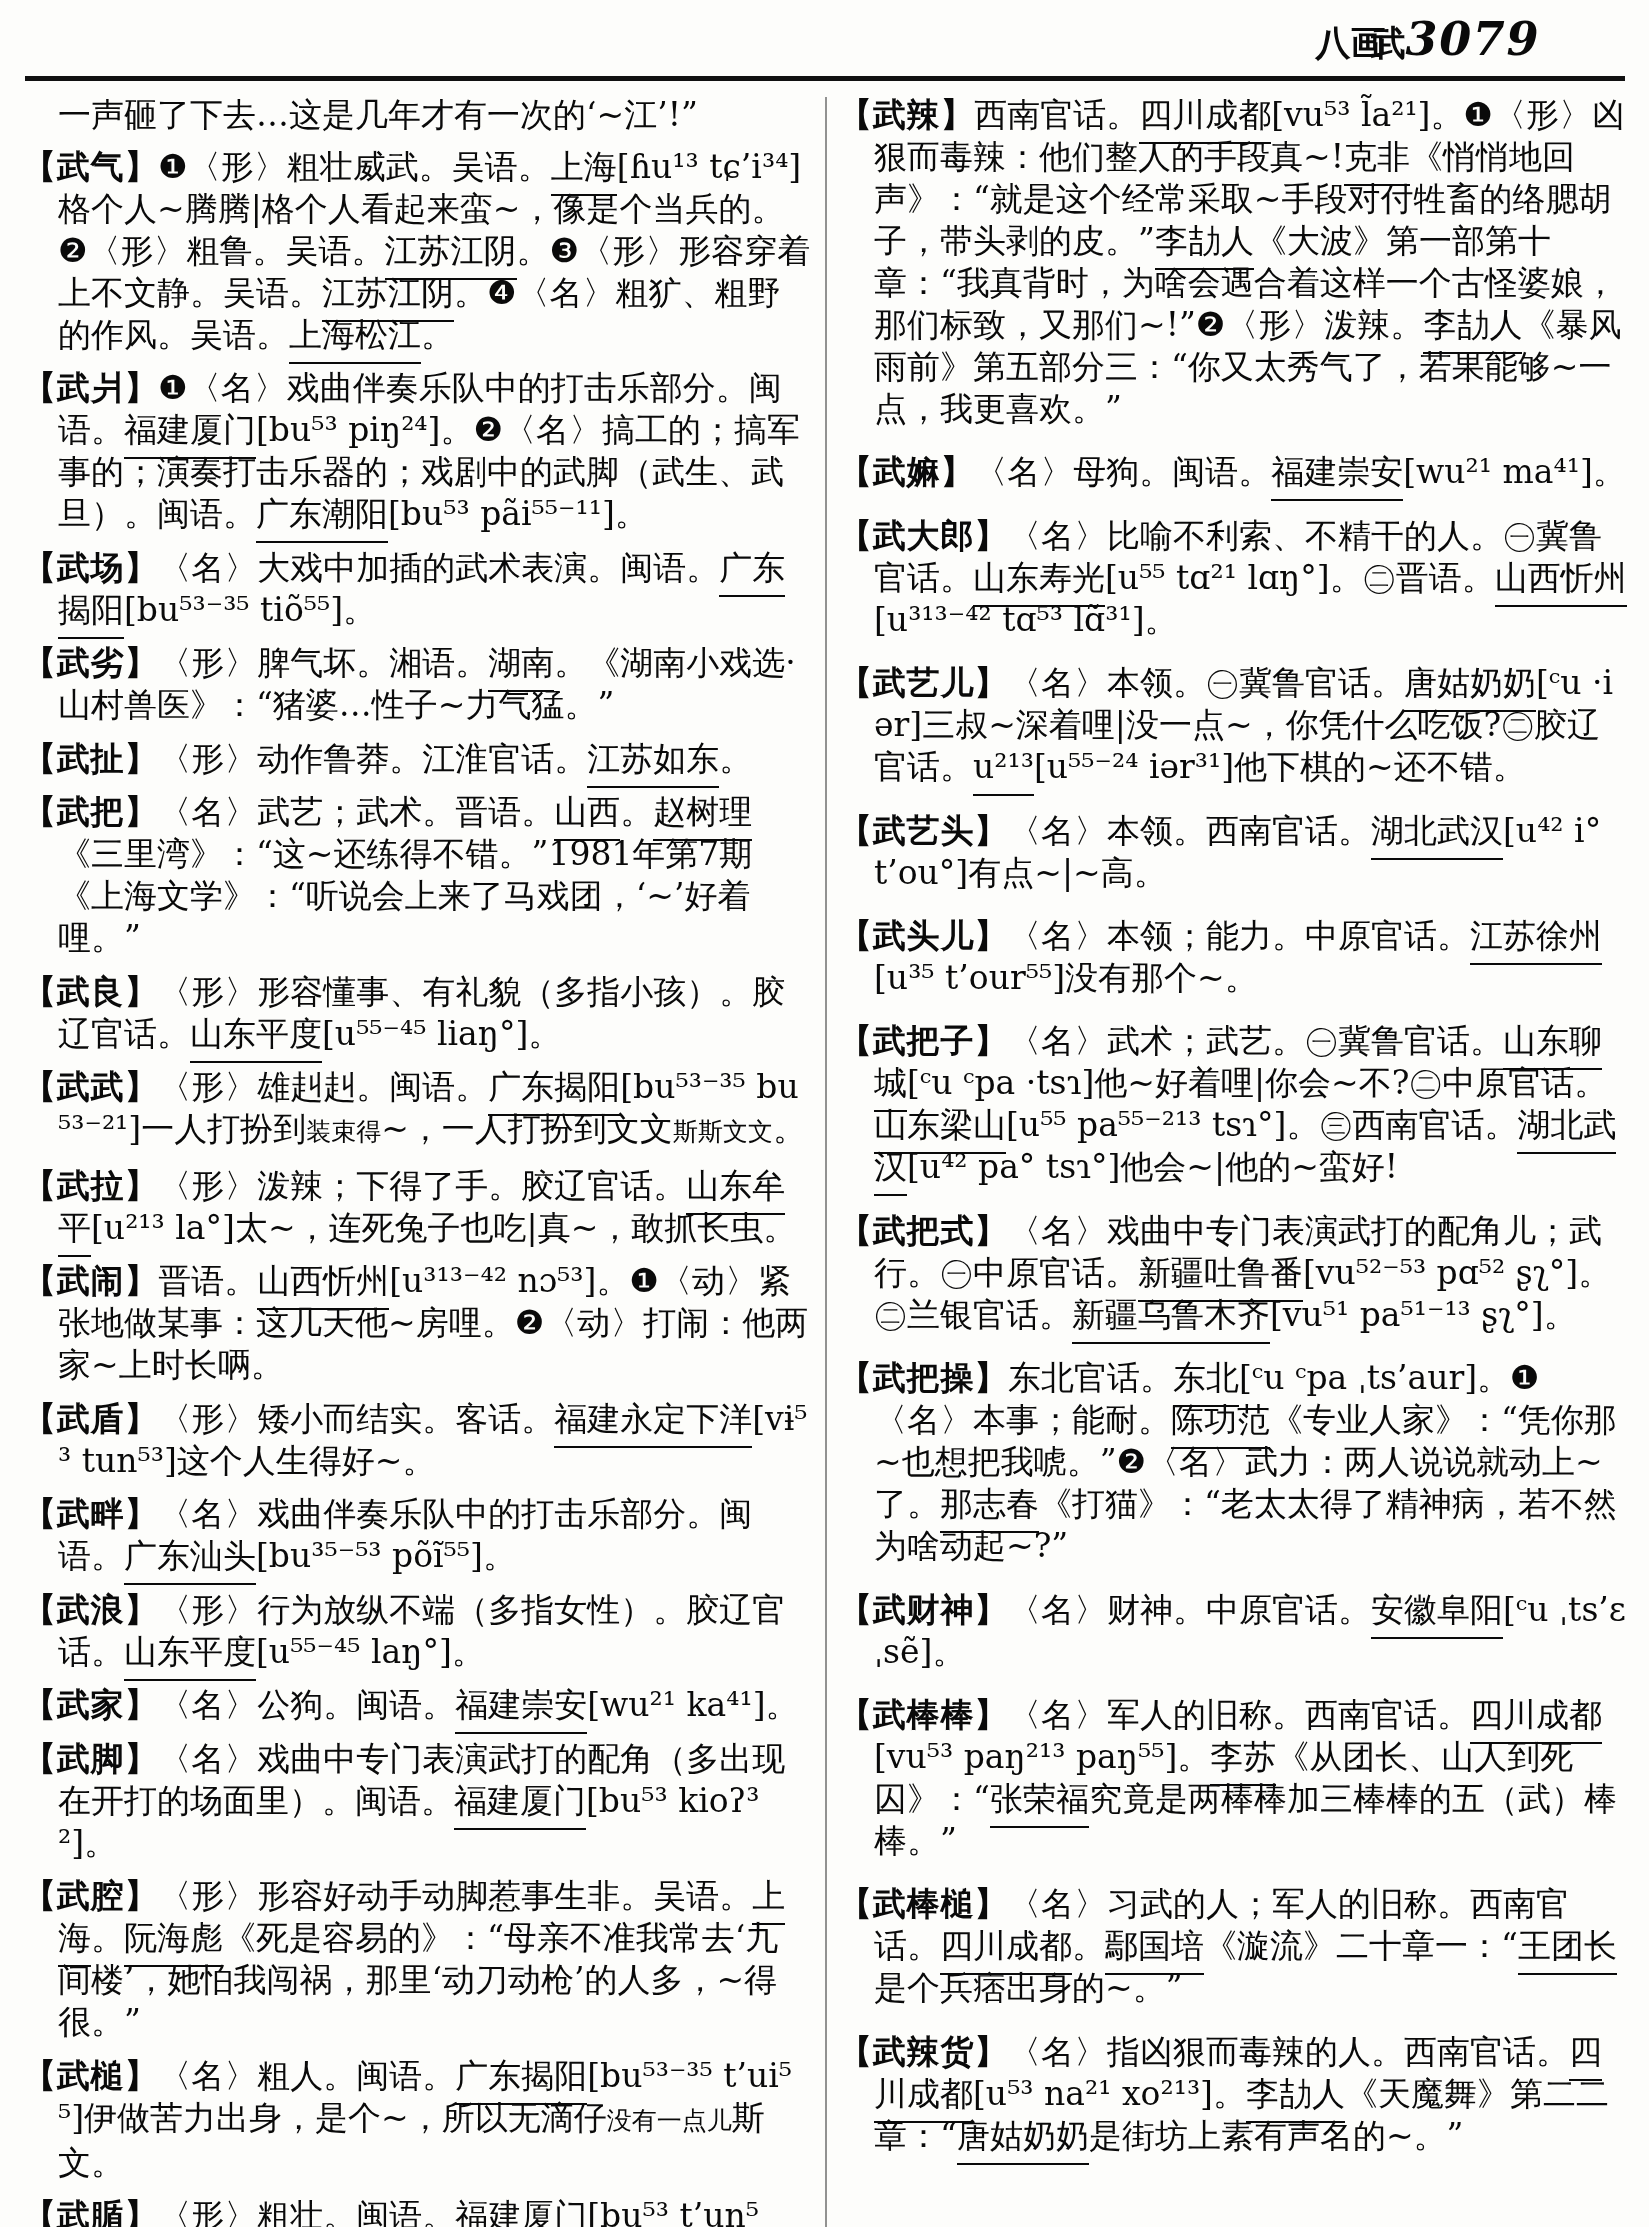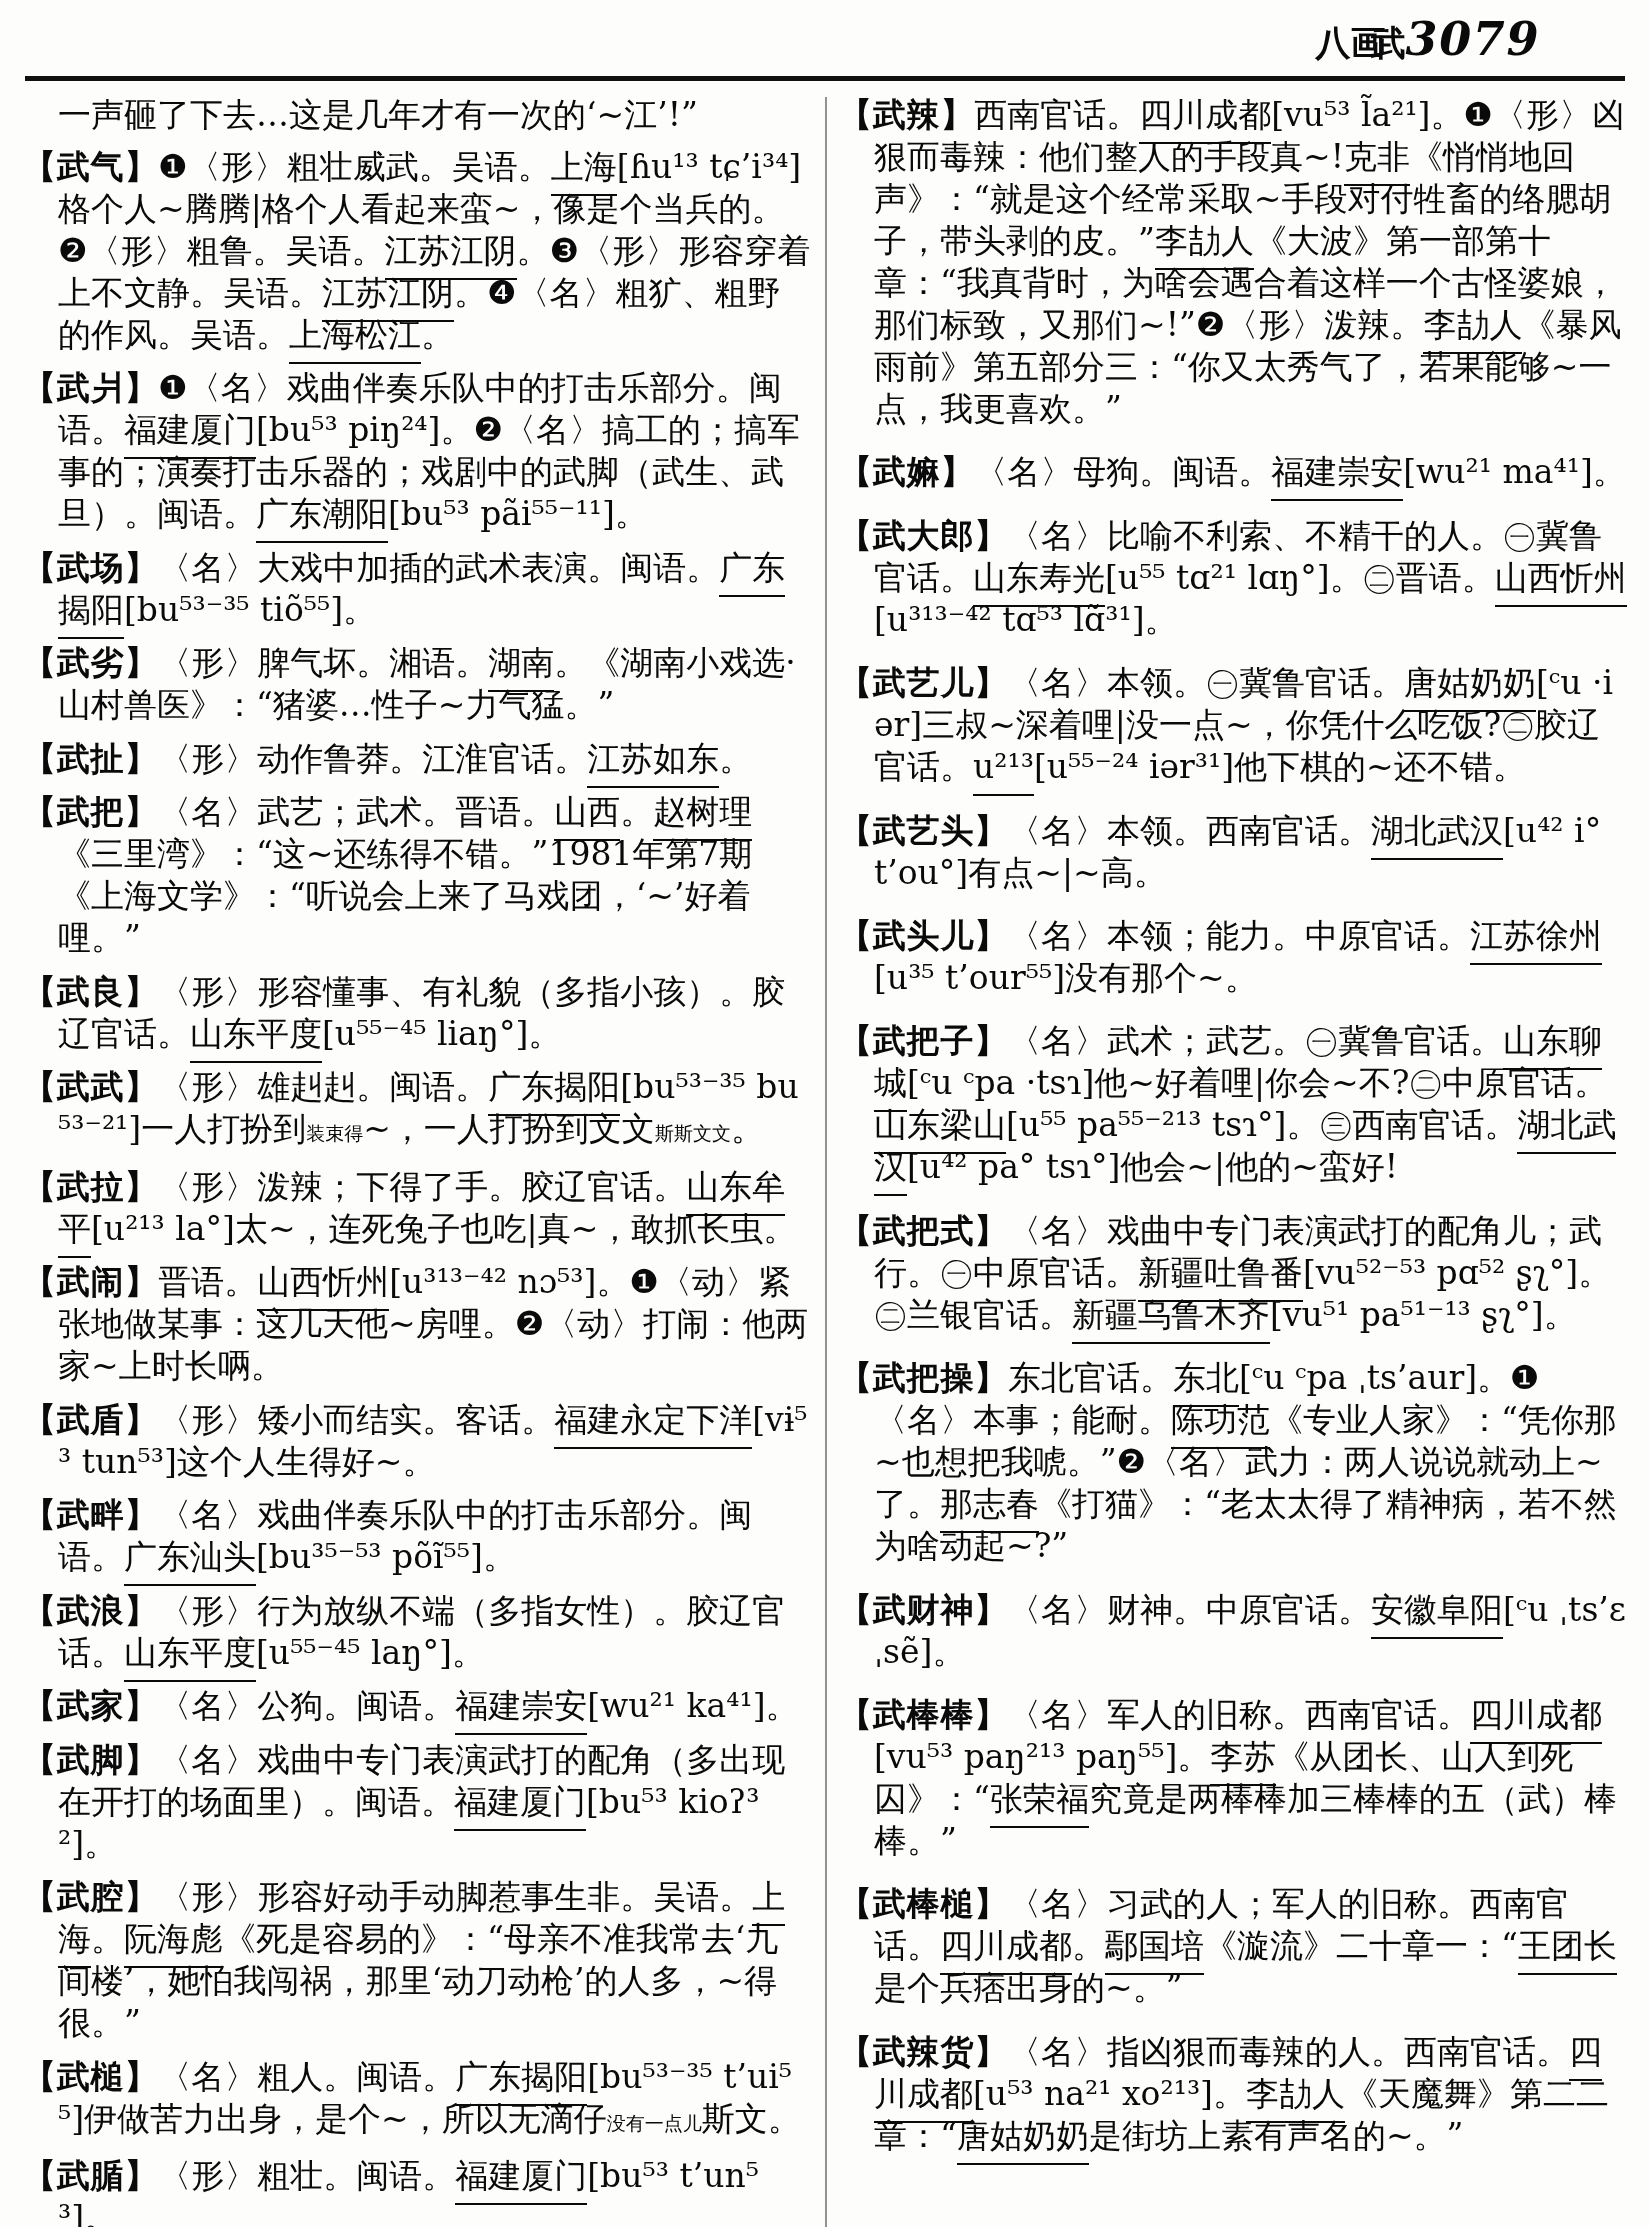--- a/index.html
+++ b/index.html
@@ -21,21 +21,21 @@
   .col{width:788px;font-size:33px;line-height:42px;}
   .column-divider{
     position:absolute;left:50%;top:3.3px;bottom:8.2px;width:1.6px;
     background:#3a3a3a;opacity:.55;
   }
   .continuation{margin:0 0 10px 0;padding-left:35px;}
   .entry{margin:0 0 11.5px 0;padding-left:35px;text-indent:-35px;}
   .col-right .entry{margin-bottom:21.4px;}
   .hw{font-weight:bold;letter-spacing:0.8px;margin-top:37px;}
   u.pn{text-decoration:none;border-bottom:2.5px solid #0a0a0a;padding-bottom:8px;}
-  .gloss{font-size:19px;}
+  .gloss{font-size:25px;}
   .entry-body{word-break:break-all;}
 </style>
 </head>
 <body>
 
 <div class="page">
 
   <div class="header">
     <span>八画</span>
     <span class="headchar">武</span>

